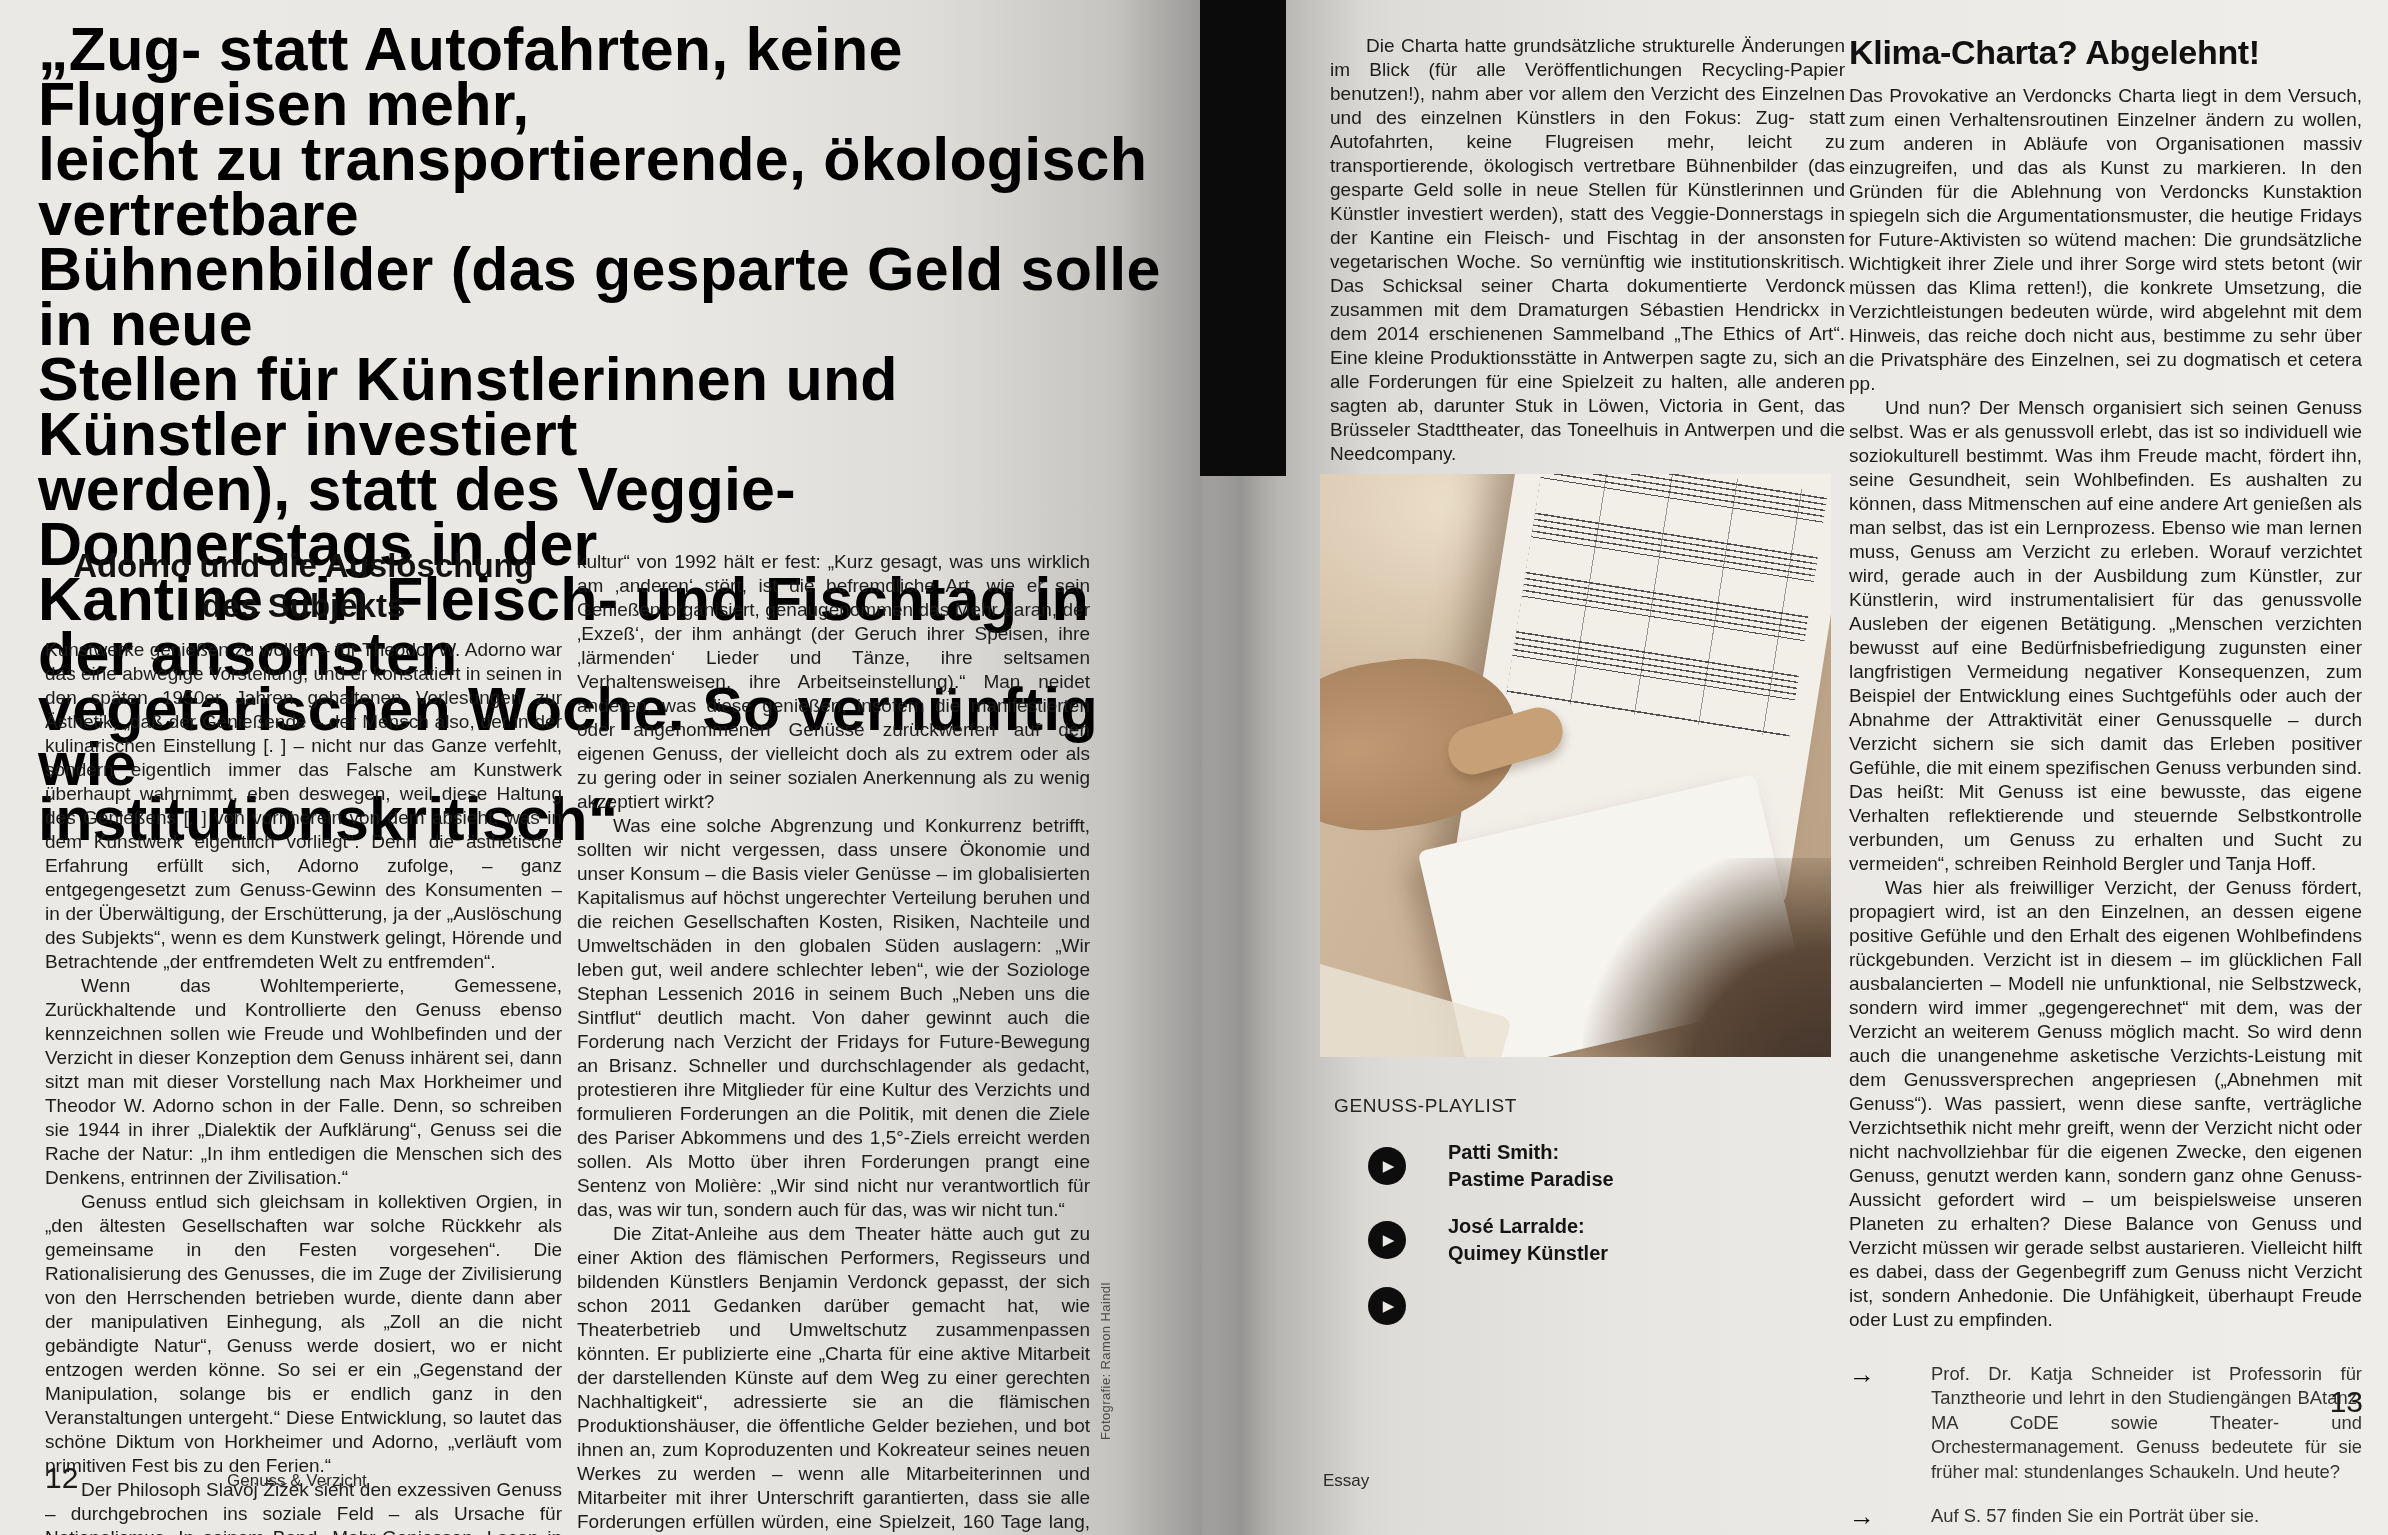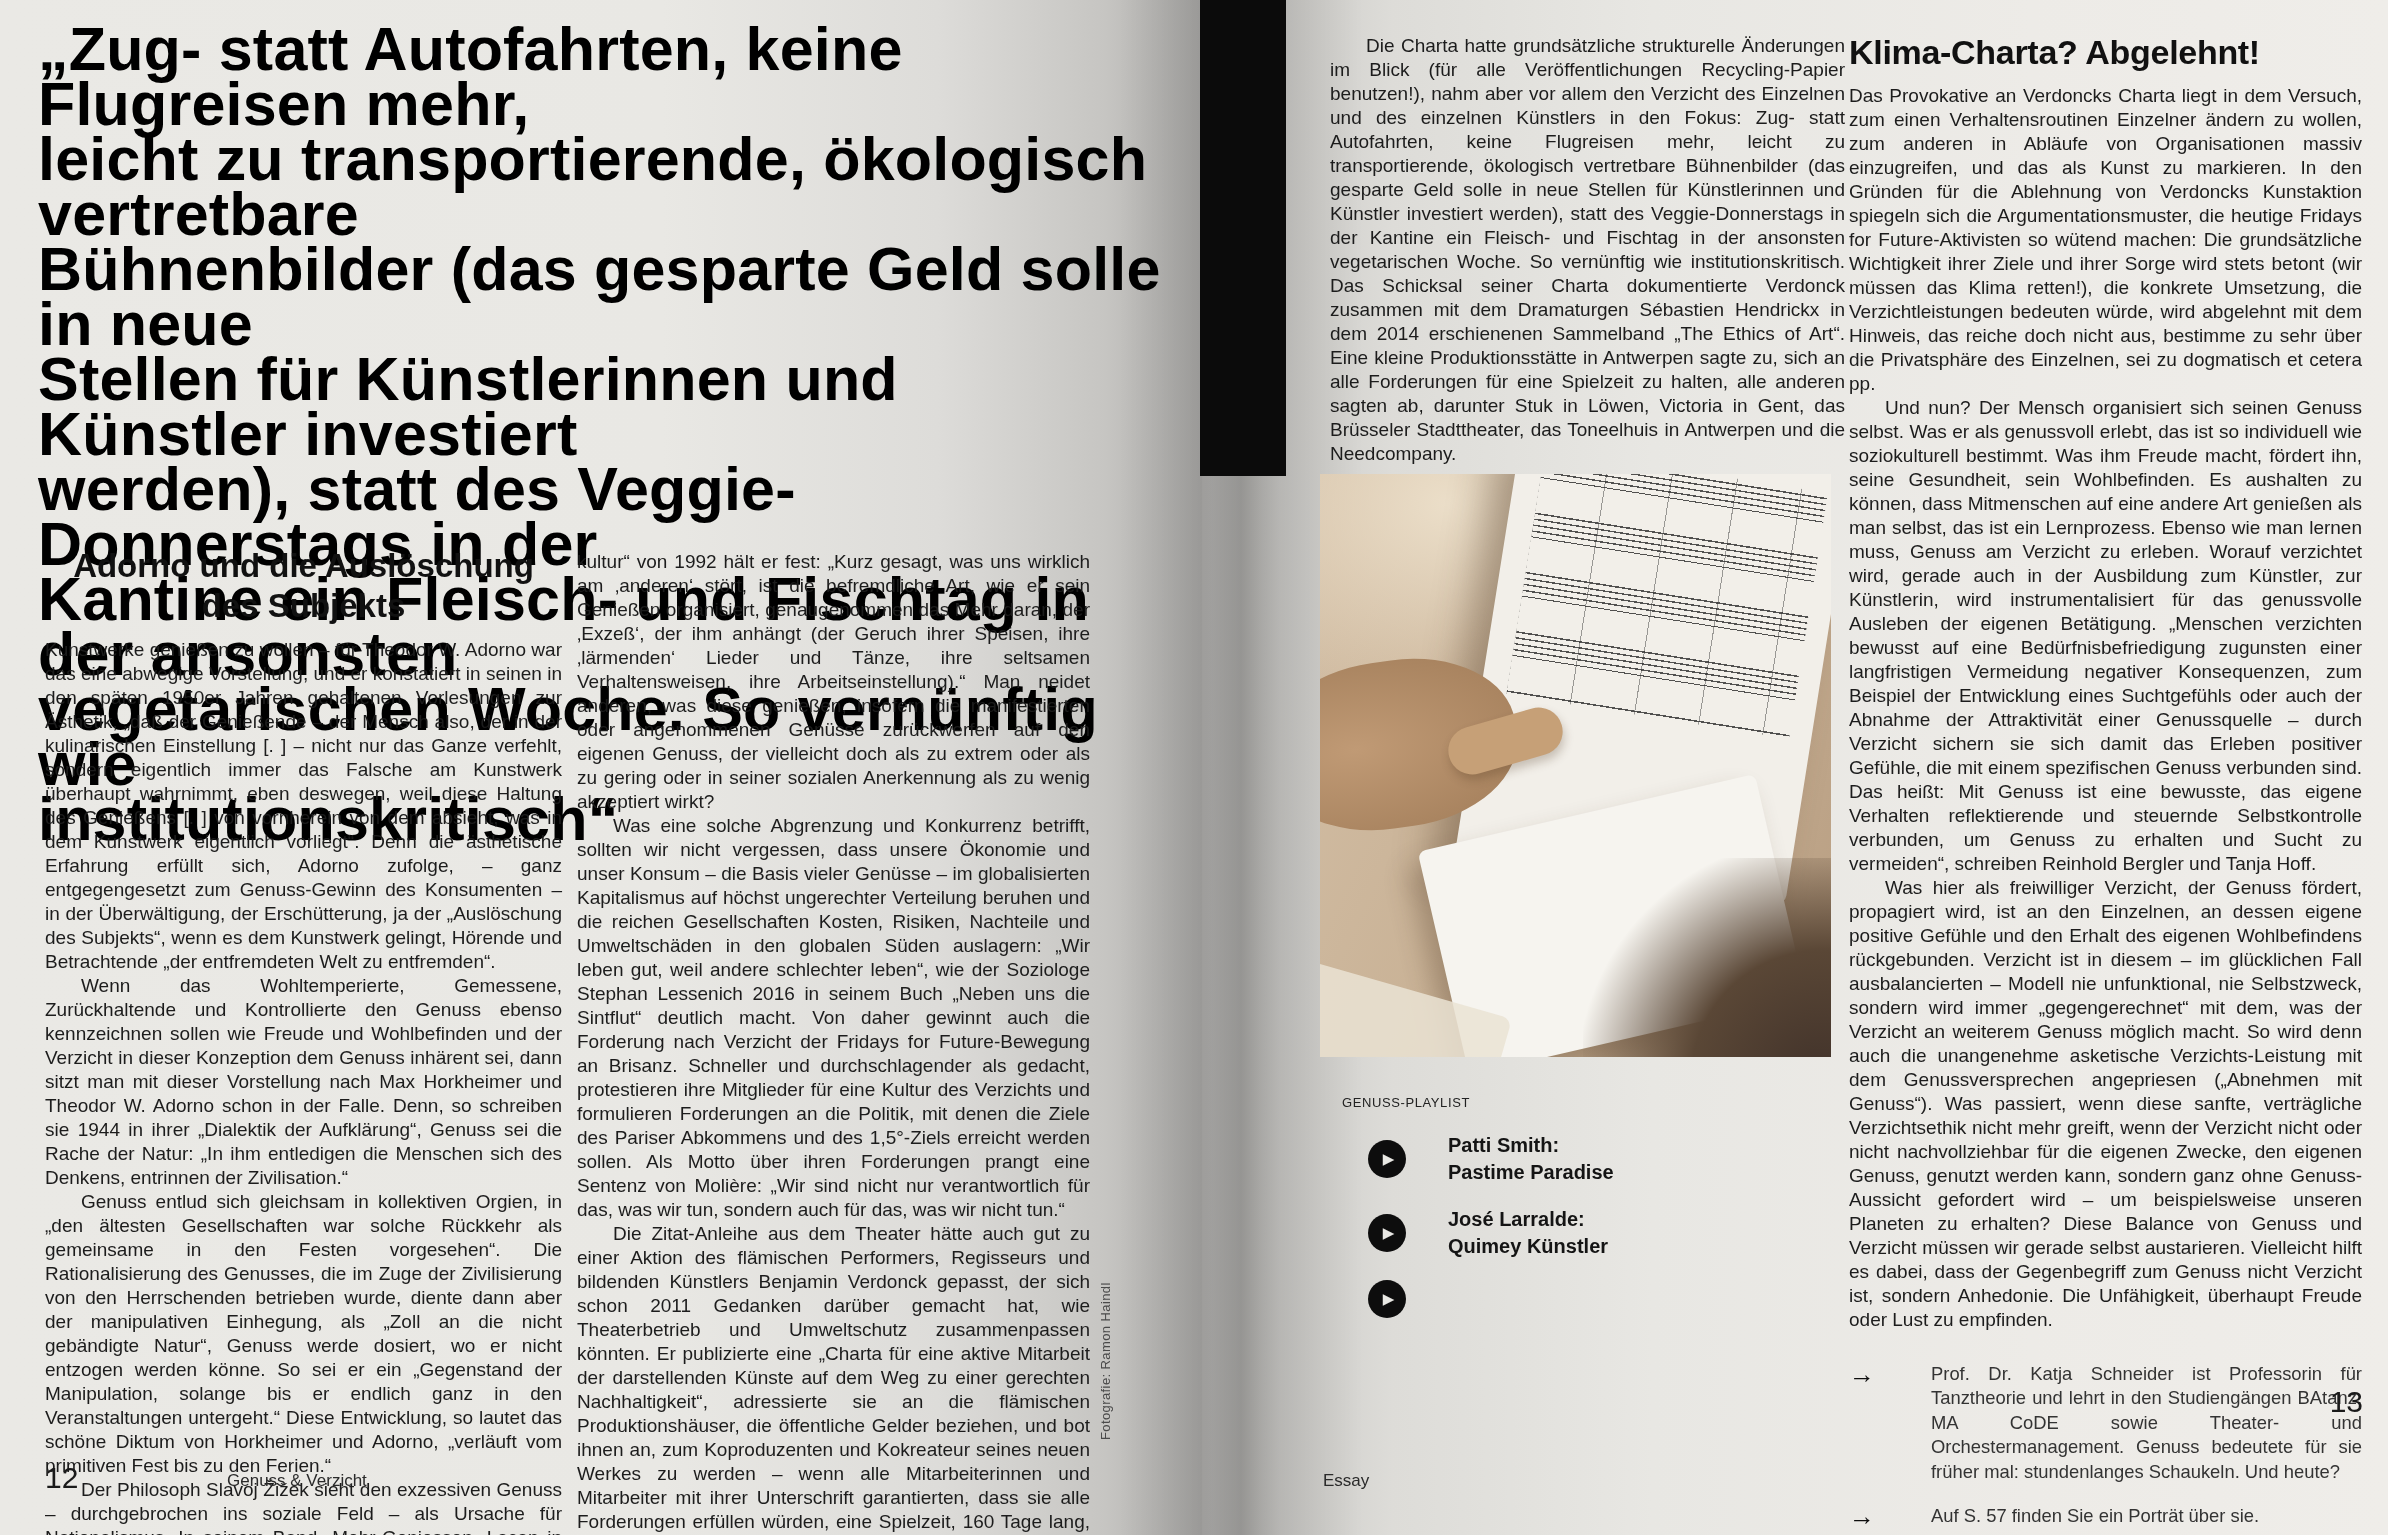--- a/index.html
+++ b/index.html
@@ -110,21 +110,21 @@
   }
 
   .photo-credit{
     position:absolute;left:1098px;top:1440px;width:179px;z-index:2;
     transform:rotate(-90deg);transform-origin:left top;
     font-size:13px;color:#4a4a4a;letter-spacing:0.4px;white-space:nowrap;
   }
 
   
   .playlist{left:1330px;top:1095px;width:542px;}
-  .pl-label{font-size:13px;letter-spacing:0.6px;color:#222;margin:0 0 22px 12px;}
+  .pl-label{font-size:19px;letter-spacing:0.6px;color:#222;margin:0 0 22px 4px;}
   .pl-row{display:flex;align-items:center;margin:0 0 20px 38px;}
   .play-icon{
     flex:0 0 auto;width:38px;height:38px;border-radius:50%;
     background:#0d0d0d;color:#e9e8e4;
     display:flex;align-items:center;justify-content:center;
     font-size:15px;padding-left:3px;box-sizing:border-box;
   }
   .pl-text{margin-left:42px;font-size:20px;line-height:27px;font-weight:bold;color:#141414;}
   .pl-link{margin-top:30px;font-size:19px;line-height:28px;color:#222;}
   .pl-url{text-decoration:underline;text-underline-offset:4px;color:#222;cursor:pointer;display:inline-block;}

